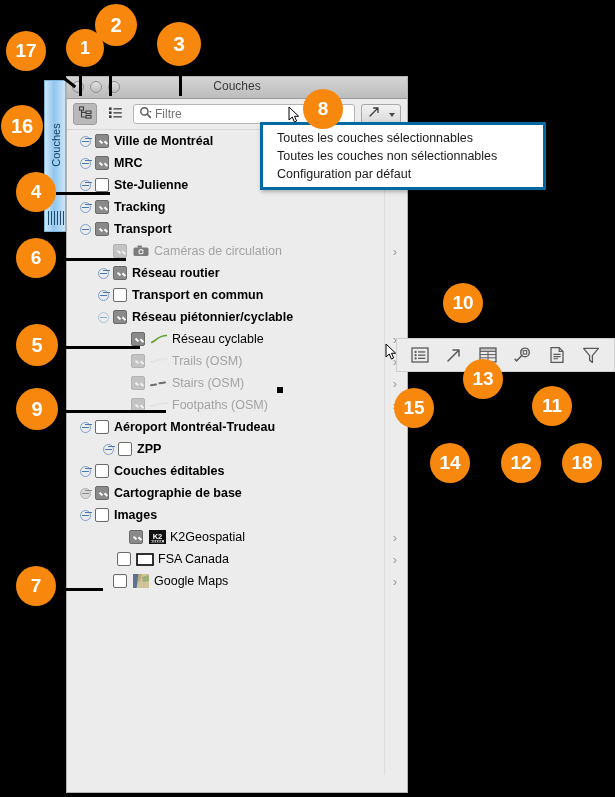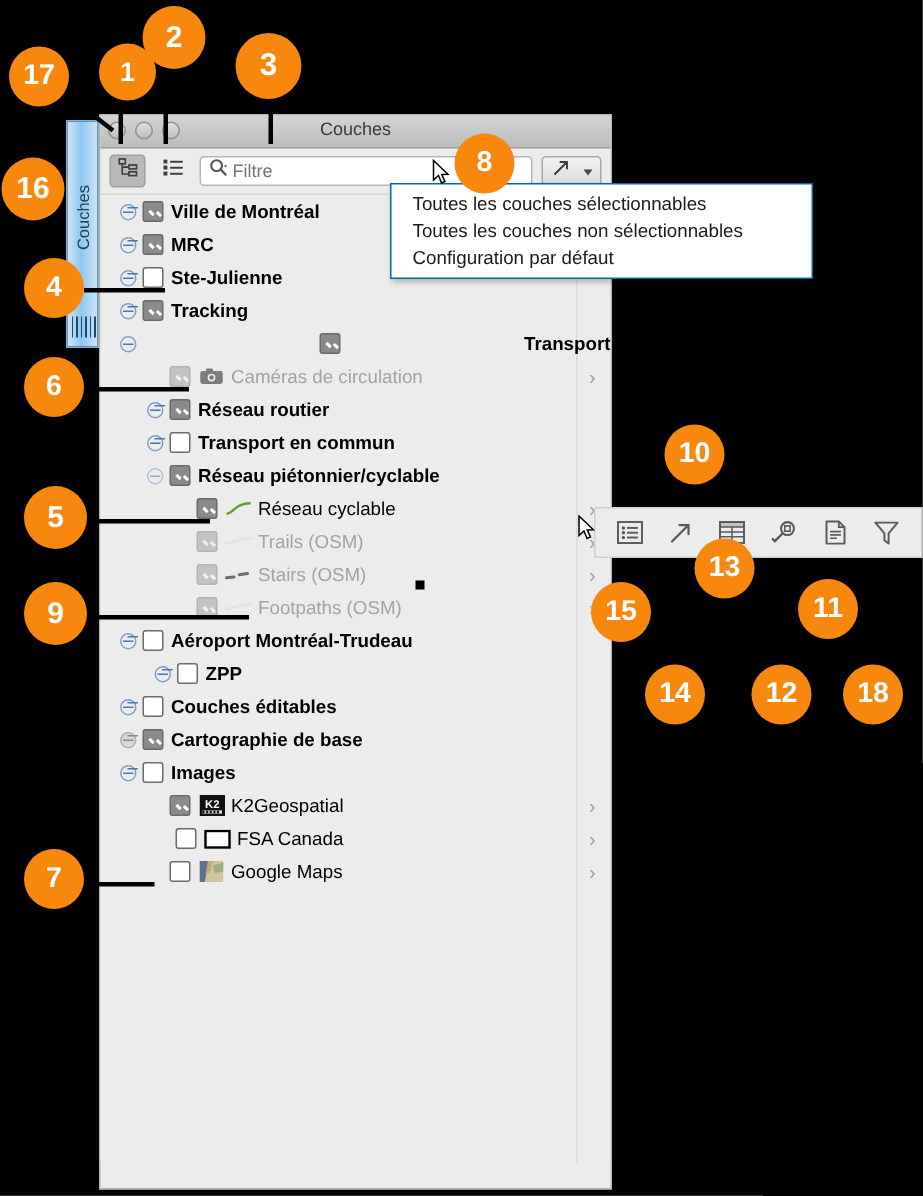--- a/index.html
+++ b/index.html
@@ -67,21 +67,21 @@
   .chev{position:absolute;right:10px;top:5px;font-size:13px;color:#9a9a9a;line-height:1;}
 
   .licon{width:18px;height:14px;margin-right:4px;flex:0 0 18px;display:flex;
          align-items:center;justify-content:center;}
 
   
   #treecol{position:absolute;right:22px;top:0;bottom:0;width:1px;background:#dcdcdc;}
 
   
   #menu{position:absolute;left:260px;top:122px;width:280px;background:#fff;
-        border:1px solid #0369a1;box-shadow:1px 2px 4px rgba(0,0,0,.25);
+        border:3px solid #0369a1;box-shadow:1px 2px 4px rgba(0,0,0,.25);
         padding:4px 0;z-index:40;}
   #menu .mi{font-size:12.5px;color:#1a1a1a;padding:2px 14px;white-space:nowrap;}
 
   
   #ftb{position:absolute;left:396px;top:338px;width:219px;height:34px;
        background:#ececec;border:1px solid #cfcfcf;display:flex;align-items:center;
        justify-content:space-around;padding:0 6px;box-sizing:border-box;z-index:30;}
   #ftb .fi{width:24px;height:24px;display:flex;align-items:center;justify-content:center;}
 
   
@@ -172,21 +172,21 @@
       <div class="row bold" style="padding-left: 12px;">
         <span class="disc plus"></span>
         <span class="cb off"></span>
         <span class="lbl">Ste-Julienne</span>
       </div>
       <div class="row bold" style="padding-left: 12px;">
         <span class="disc plus"></span>
         <span class="cb on"></span>
         <span class="lbl">Tracking</span>
       </div>
-      <div class="row bold" style="padding-left: 12px; justify-content: space-between;">
+      <div class="row bold" style="padding-left: 12px;">
         <span class="disc minus"></span>
         <span class="cb on"></span>
         <span class="lbl">Transport</span>
       </div>
       <div class="row dim" style="padding-left: 30px;">
         <span class="disc"></span>
         <span class="cb on dim"></span>
         <span class="licon">
           <svg width="16" height="12" viewBox="0 0 16 12">
             <rect x="0.5" y="2.4" width="15" height="8.6" rx="1.6" fill="#7c7c7c"></rect>
@@ -276,21 +276,21 @@
       <div class="row bold" style="padding-left: 12px;">
         <span class="disc plus grey"></span>
         <span class="cb on"></span>
         <span class="lbl">Cartographie de base</span>
       </div>
       <div class="row bold" style="padding-left: 12px;">
         <span class="disc plus"></span>
         <span class="cb off"></span>
         <span class="lbl">Images</span>
       </div>
-      <div class="row" style="padding-left: 30px;">
+      <div class="row" style="padding-left: 46px;">
         <span class="disc"></span>
         <span class="cb on"></span>
         <span class="licon">
           <svg width="17" height="14" viewBox="0 0 17 14">
             <rect width="17" height="14" fill="#111"></rect>
             <text x="8.5" y="8.6" font-size="7.5" font-family="Liberation Sans, sans-serif" font-weight="bold" fill="#fff" text-anchor="middle">K2</text>
             <rect x="2" y="10.2" width="13" height="2.2" fill="#fff" opacity=".85"></rect>
             <rect x="2" y="10.2" width="13" height="2.2" fill="#111" style="mask:none" opacity="0"></rect>
             <path d="M2 10.4 h1.4 v1.8 h-1.4z M4.4 10.4 h1.4 v1.8 h-1.4z M6.8 10.4 h1.4 v1.8 h-1.4z M9.2 10.4 h1.4 v1.8 h-1.4z M11.6 10.4 h1.4 v1.8 h-1.4z" fill="#111"></path>
           </svg>

